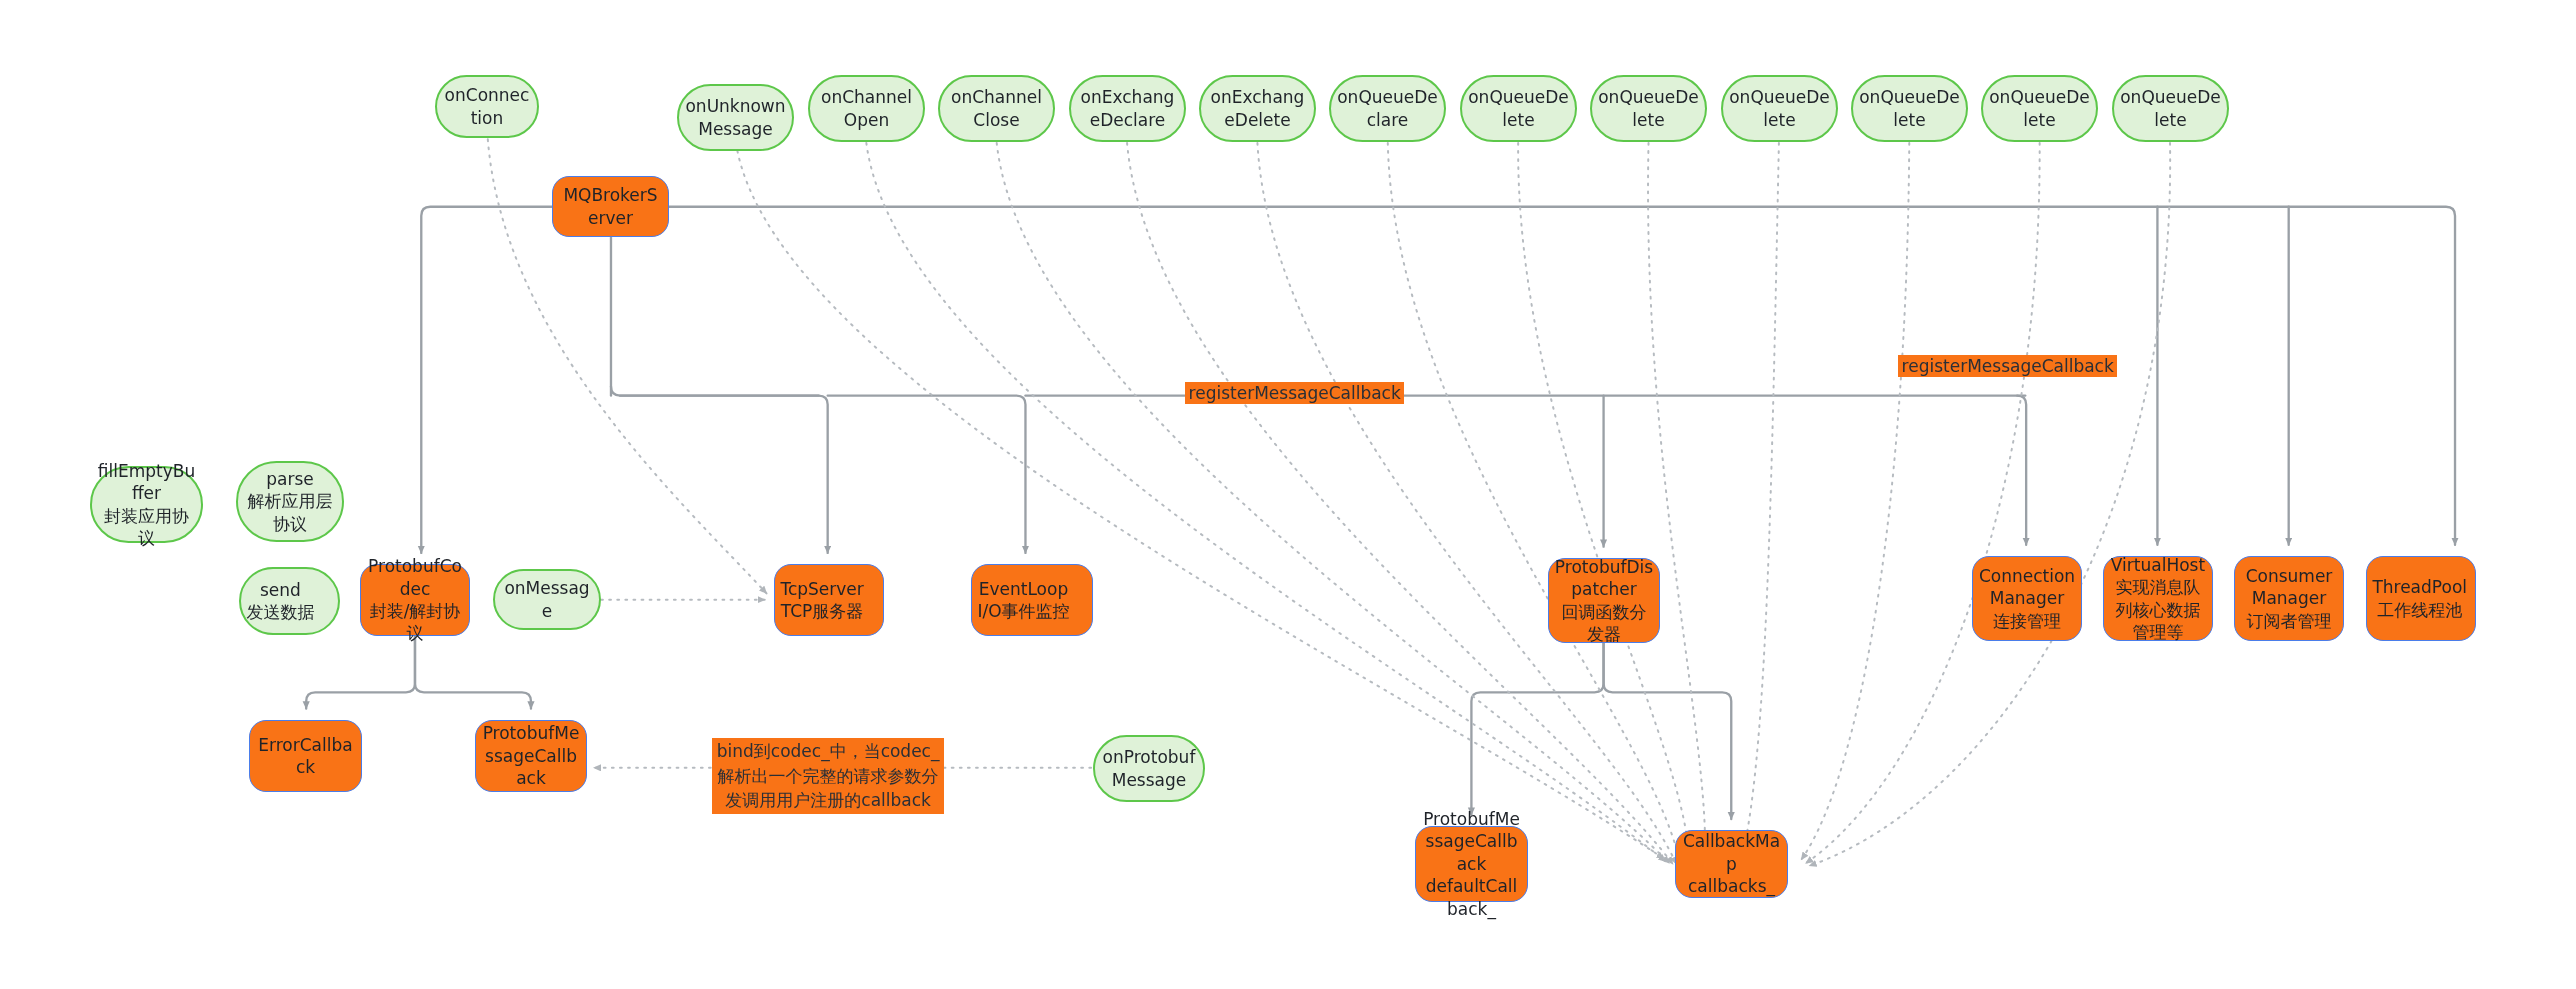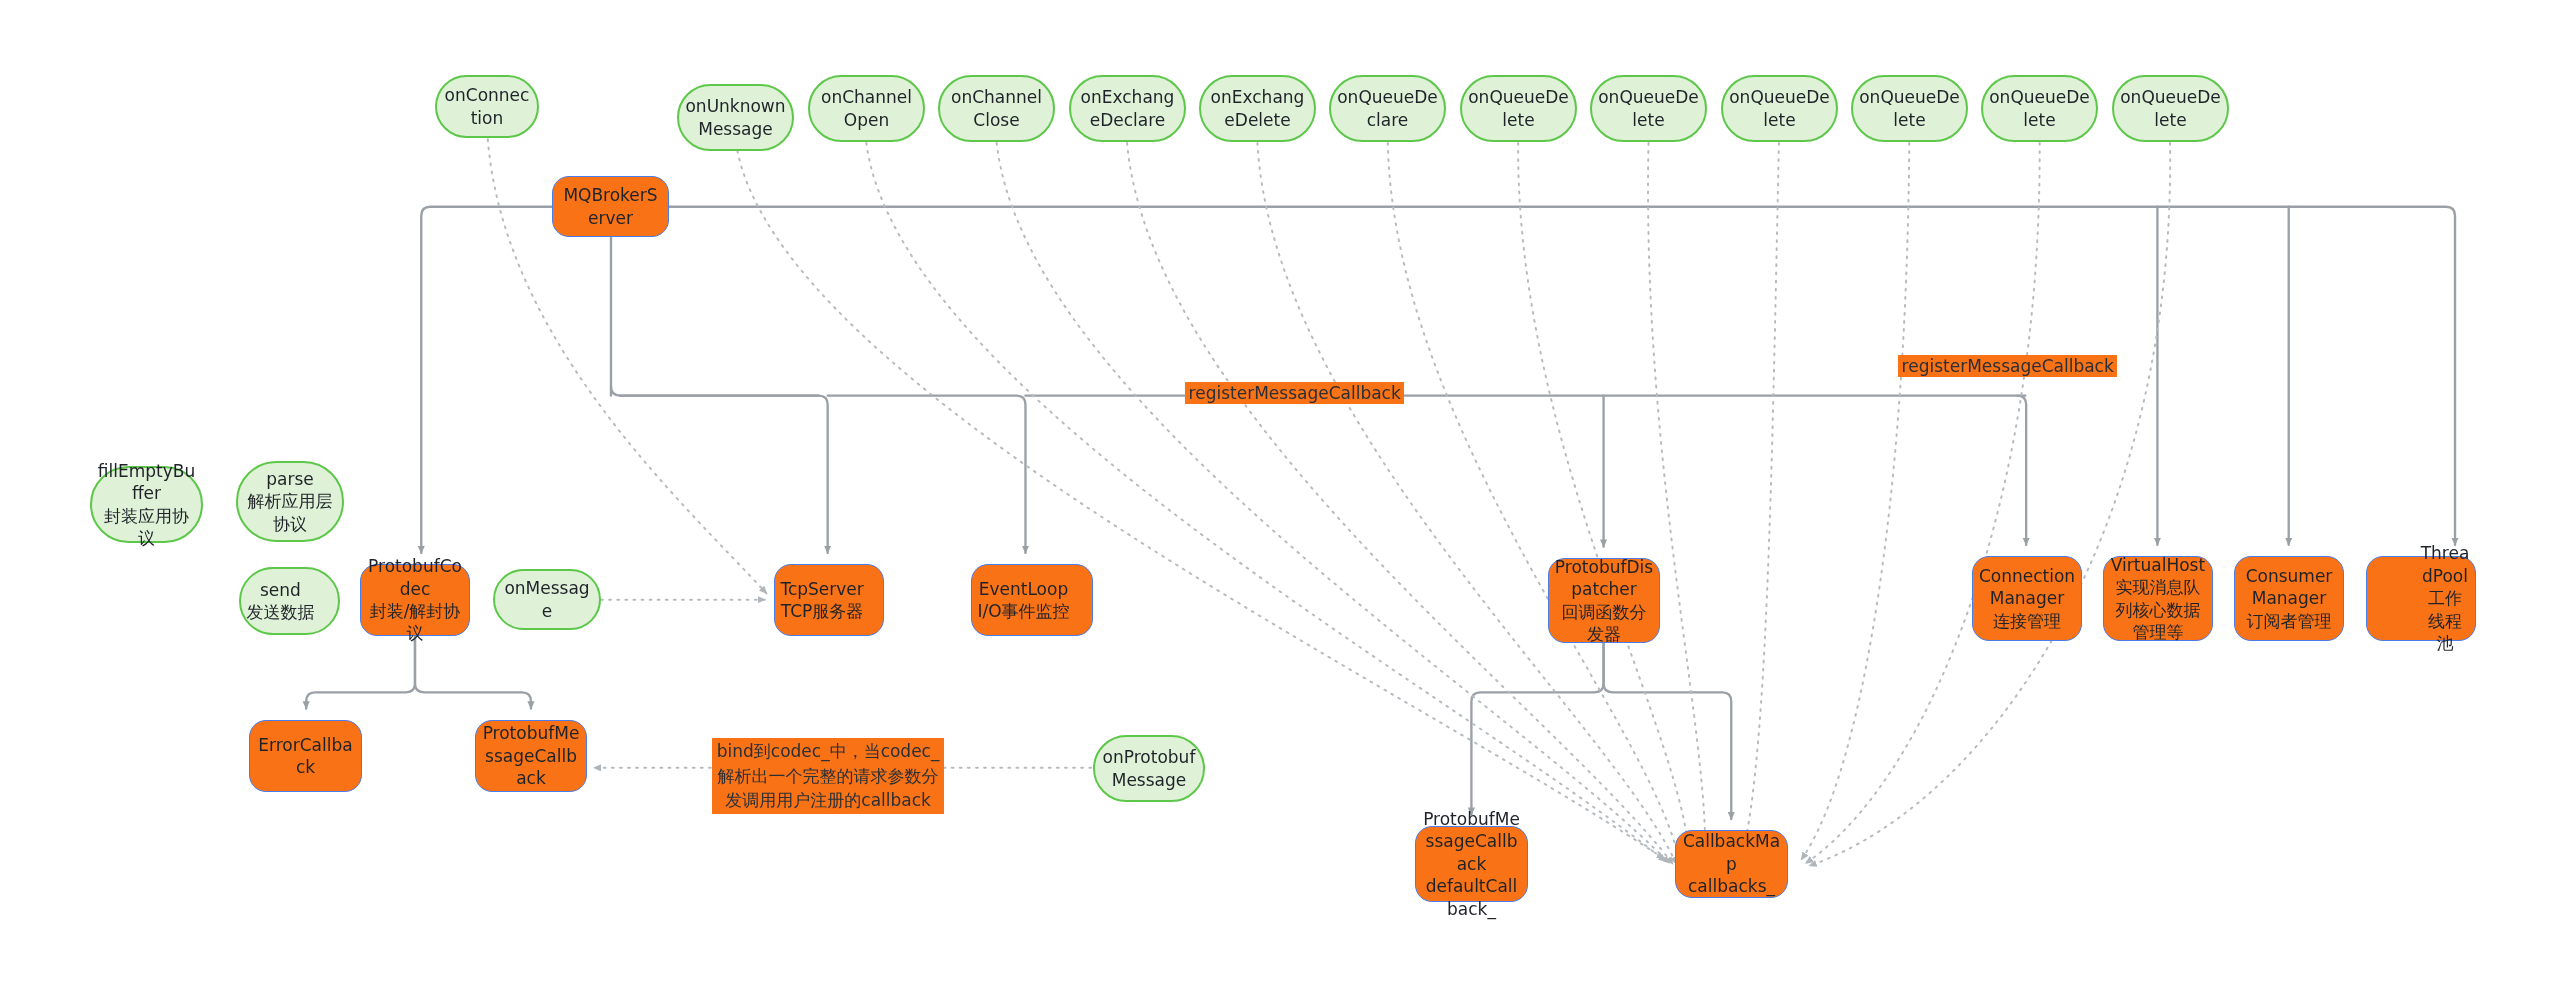--- a/index.html
+++ b/index.html
@@ -152,21 +152,21 @@
       </div>
       <div class="node n-proc" style="left: 1972px; top: 556px; width: 110px; height: 85px;">
         <span class="lbl">ConnectionManager<br>连接管理</span>
       </div>
       <div class="node n-proc" style="left: 2103px; top: 556px; width: 110px; height: 85px;">
         <span class="lbl">VirtualHost<br>实现消息队列核心数据管理等</span>
       </div>
       <div class="node n-proc" style="left: 2234px; top: 556px; width: 110px; height: 85px;">
         <span class="lbl">ConsumerManager<br>订阅者管理</span>
       </div>
-      <div class="node n-proc" style="left: 2366px; top: 556px; width: 110px; height: 85px; padding-left: 48px;">
+      <div class="node n-proc" style="left: 2366px; top: 556px; width: 110px; height: 85px;">
         <span class="lbl">ThreadPool<br>工作线程池</span>
       </div>
       <div class="node n-proc" style="left: 249px; top: 720px; width: 113px; height: 72px;">
         <span class="lbl">ErrorCallback</span>
       </div>
       <div class="node n-proc" style="left: 475px; top: 720px; width: 112px; height: 72px;">
         <span class="lbl">ProtobufMessageCallback</span>
       </div>
       <div class="node n-ev" style="left: 1093px; top: 735px; width: 112px; height: 67px;">
         <span class="lbl">onProtobufMessage</span>

